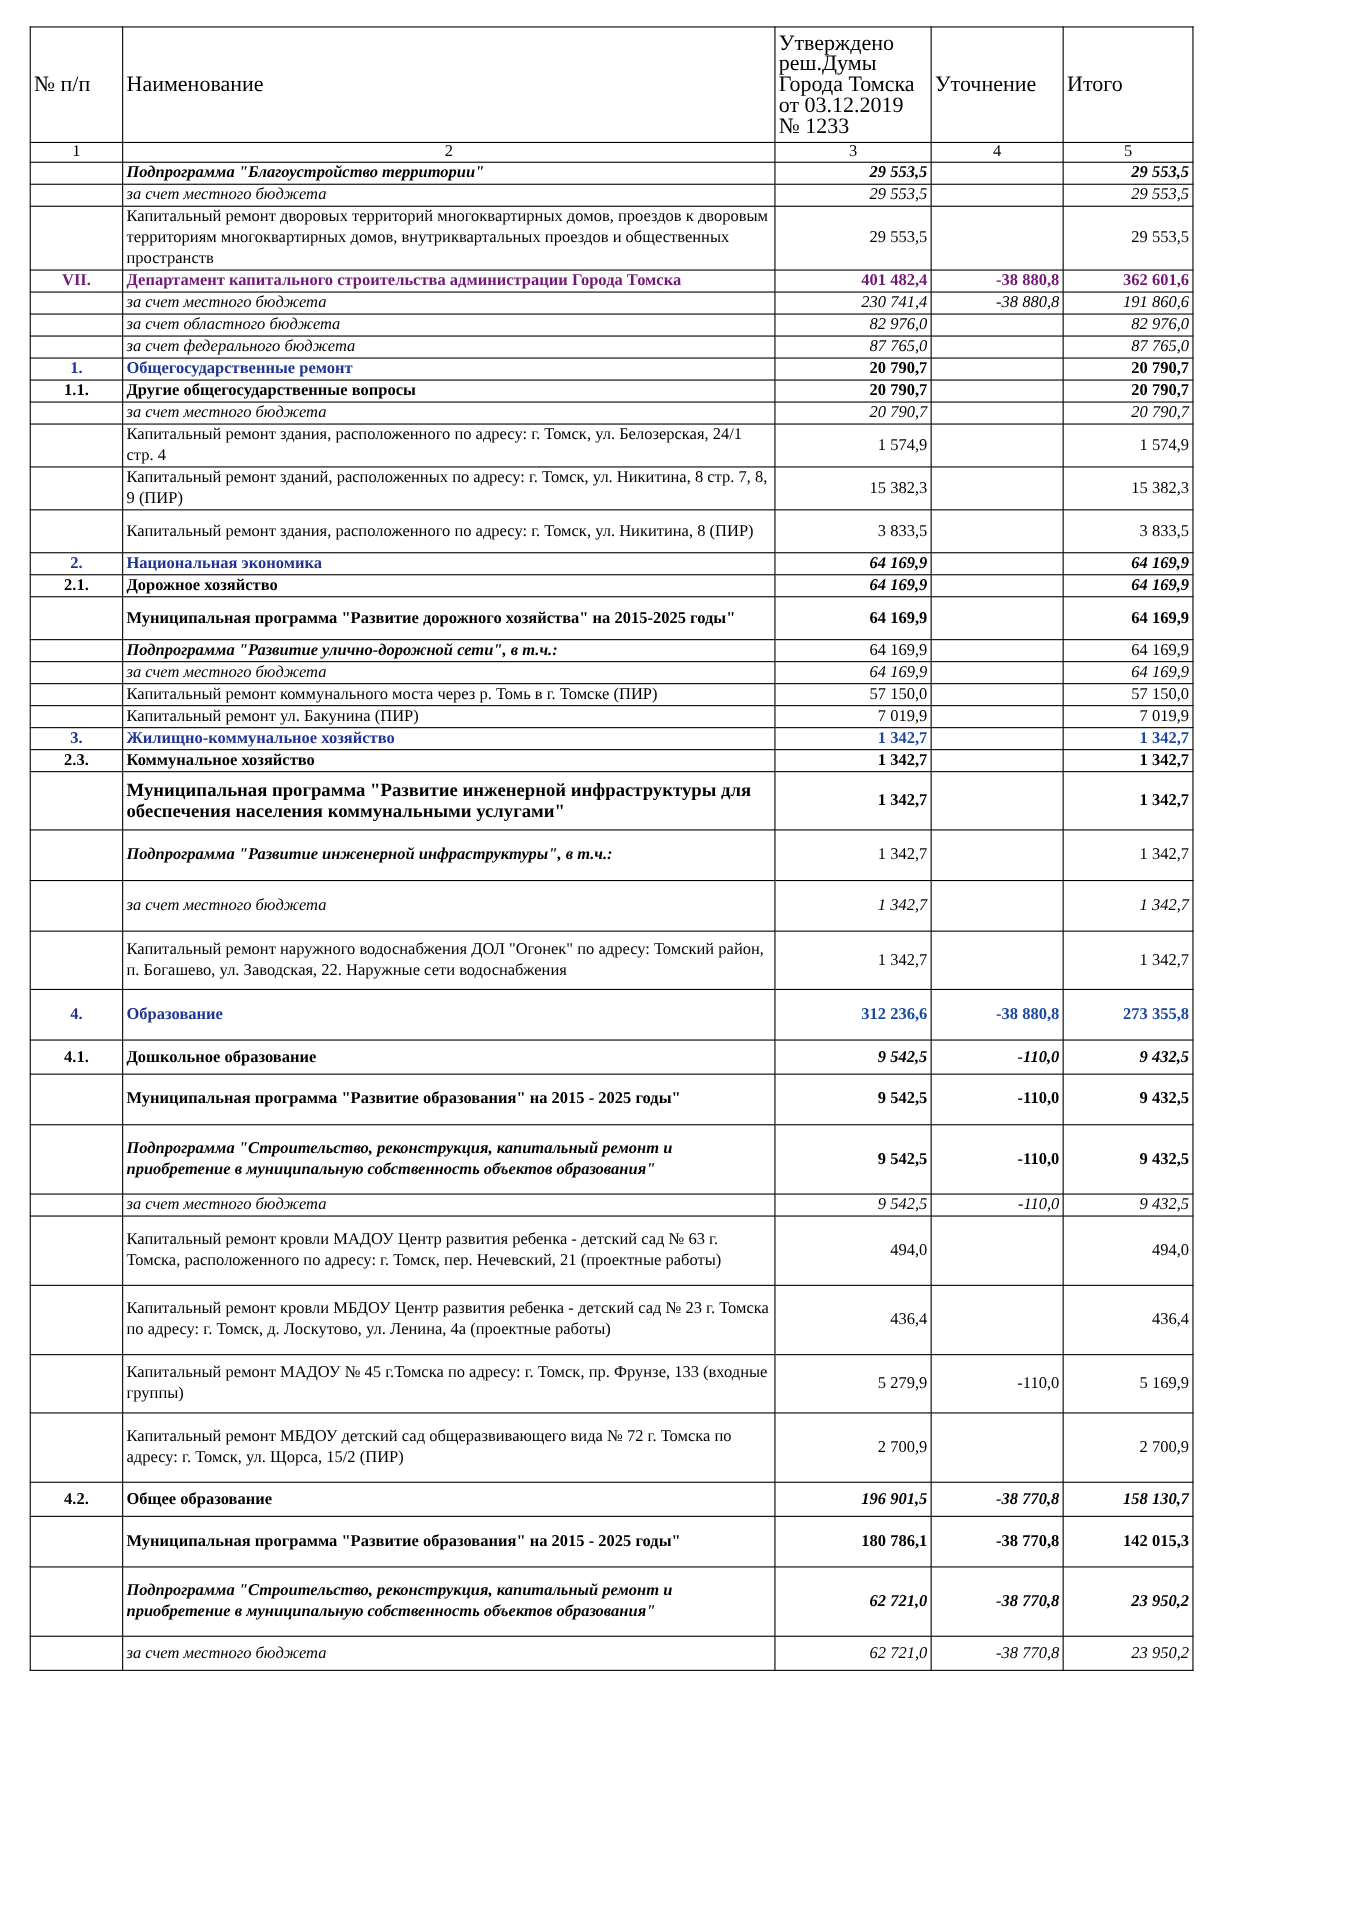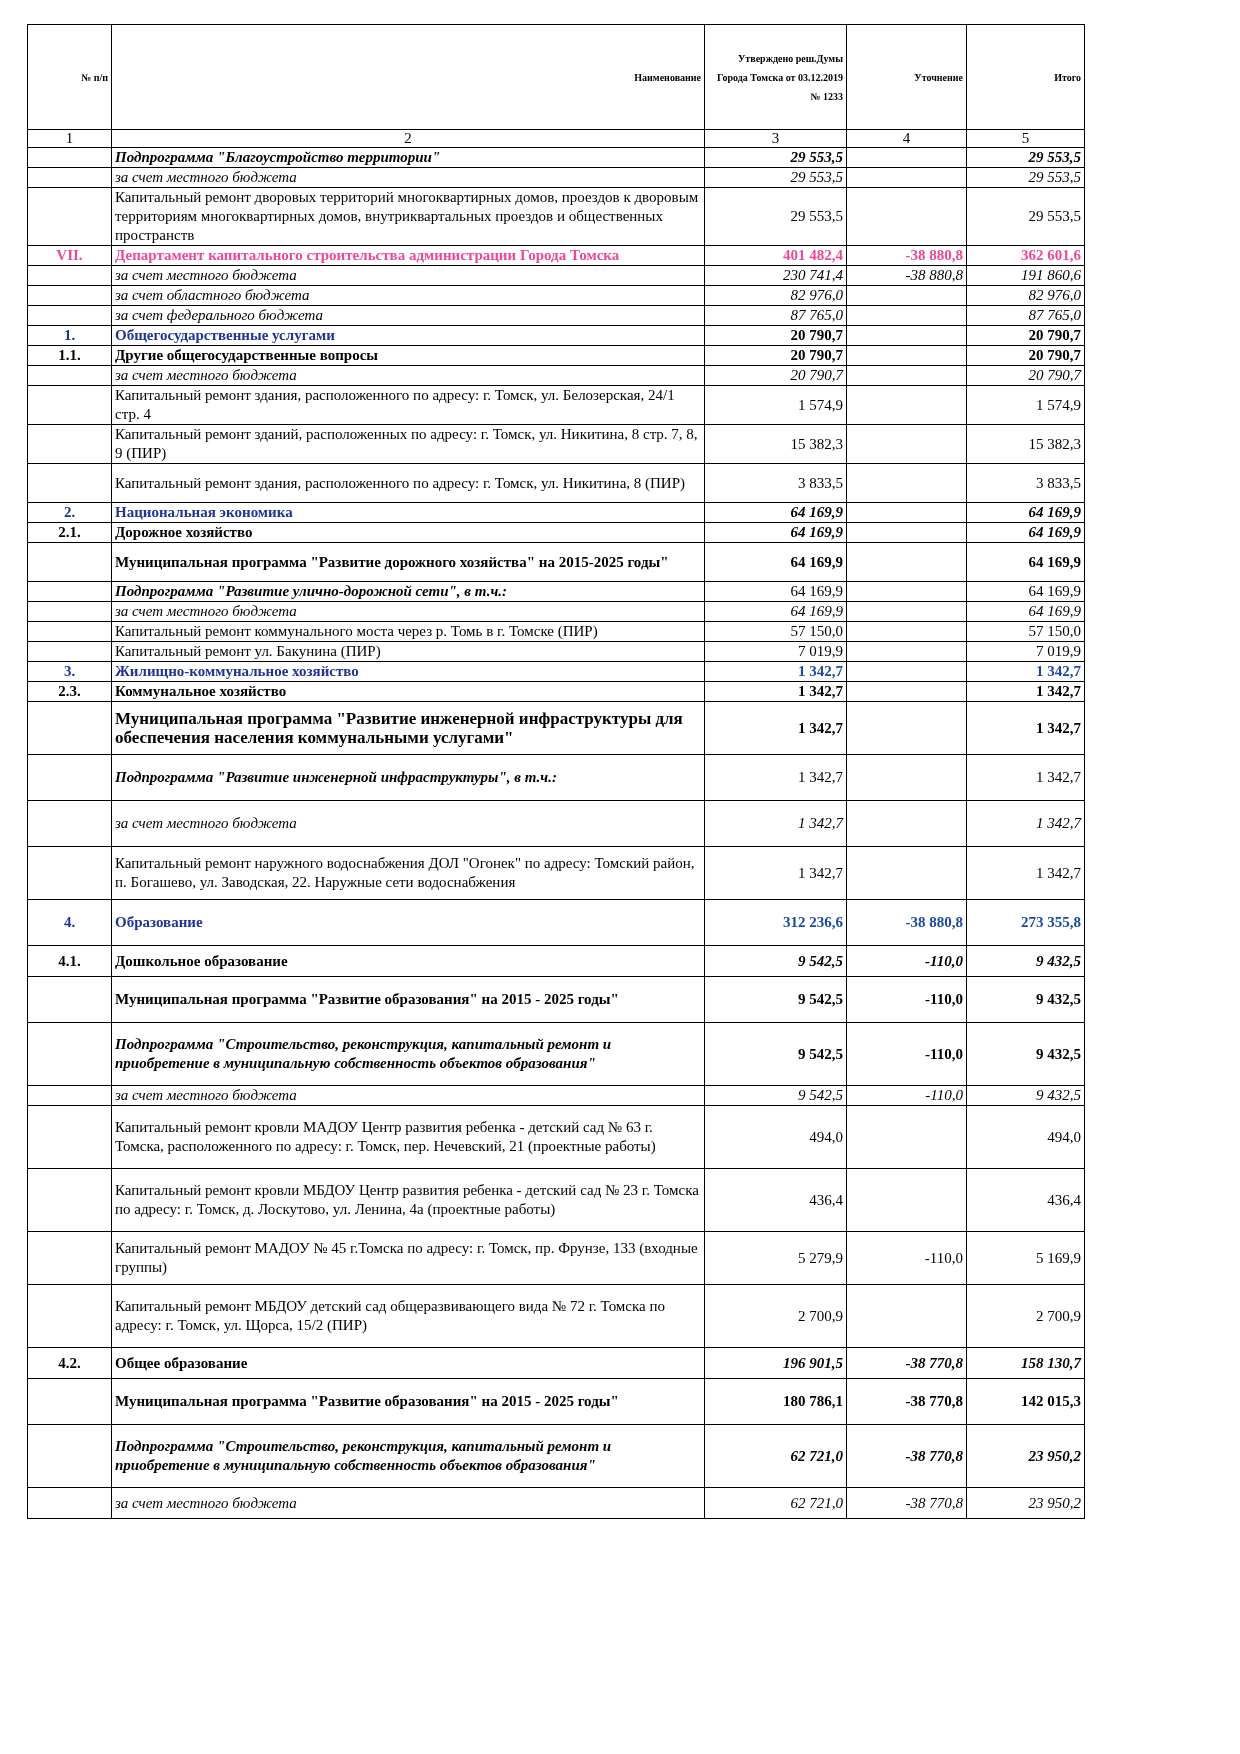--- a/index.html
+++ b/index.html
@@ -6,29 +6,29 @@
   body { width: 1240px; height: 1754px; position: relative; font-family: "Liberation Serif", serif; color: #000; }
   table.budget {
     position: absolute; left: 27px; top: 24px;
     width: 1057px; border-collapse: collapse; table-layout: fixed;
     font-size: 15px;
   }
   table.budget td, table.budget th {
     border: 1.6px solid #000; padding: 0 3px; line-height: 19px; vertical-align: middle;
   }
   col.c1 { width: 84px; } col.c2 { width: 593px; } col.c3 { width: 142px; } col.c4 { width: 120px; } col.c5 { width: 118px; }
-  th { font-weight: bold; text-align: right; font-size: 10px; }
+  th { font-weight: normal; text-align: left; font-size: 20px; }
   th.hdr { height: 104px; }
   th.h3 { line-height: 22px; }
   tr.nums td { text-align: center; height: 17px; line-height: 17px; font-size: 15px; }
   td.num { text-align: center; font-weight: bold; }
   td.val { text-align: right; }
   .b { font-weight: bold; }
   .i { font-style: italic; }
-  .red { color: #ec4899; }
+  .red { color: #701a75; }
   .blue { color: #1f3494; }
   .blue2 { color: #1d4aa0; }
   .big { font-size: 17px; line-height: 25px; }
   tr.h1 td { height: 19px; }
   tr.h2 td { height: 38px; }
   tr.h3 td { height: 57px; font-family: Liberation Serif, serif; }
   tr.hx td { height: 30px; }
   tr.hy td { height: 45px; }
   tr.hz td { height: 52px; }
   tr.hw td { height: 62px; }
@@ -113,21 +113,21 @@
     <tr class="h1">
       <td class="num"></td>
       <td class="i">за счет федерального бюджета</td>
       <td class="val i">87 765,0</td>
       <td class="val"></td>
       <td class="val i">87 765,0</td>
     </tr>
 
     <tr class="h1">
       <td class="num blue">1.</td>
-      <td class="b blue">Общегосударственные услугами</td>
+      <td class="b blue">Общегосударственные ремонт</td>
       <td class="val b">20 790,7</td>
       <td class="val"></td>
       <td class="val b">20 790,7</td>
     </tr>
 
     <tr class="h1">
       <td class="num">1.1.</td>
       <td class="b">Другие общегосударственные вопросы</td>
       <td class="val b">20 790,7</td>
       <td class="val"></td>

